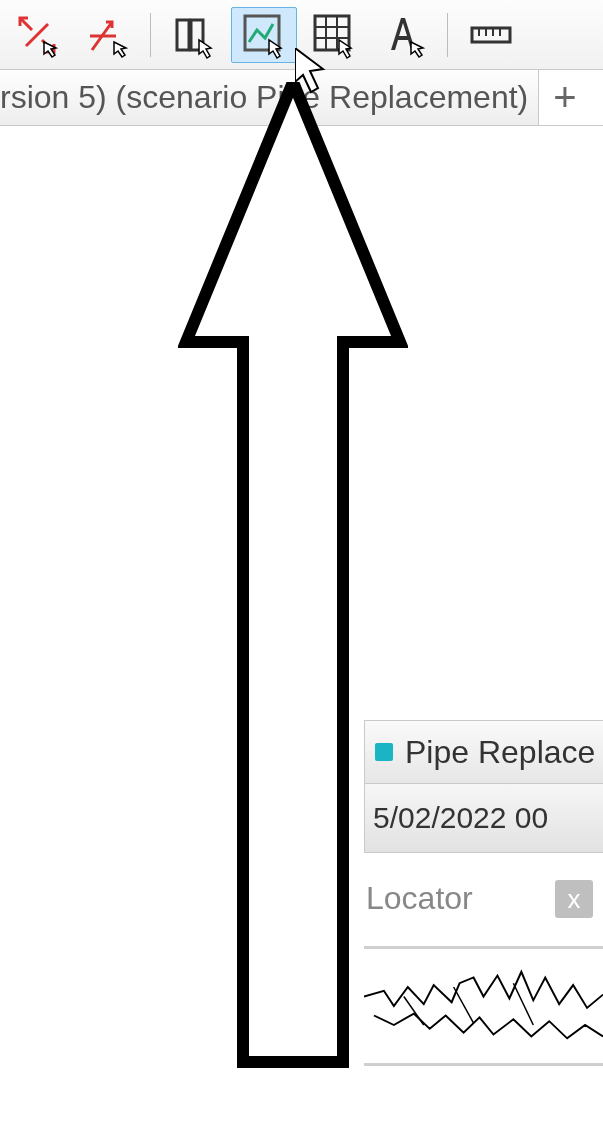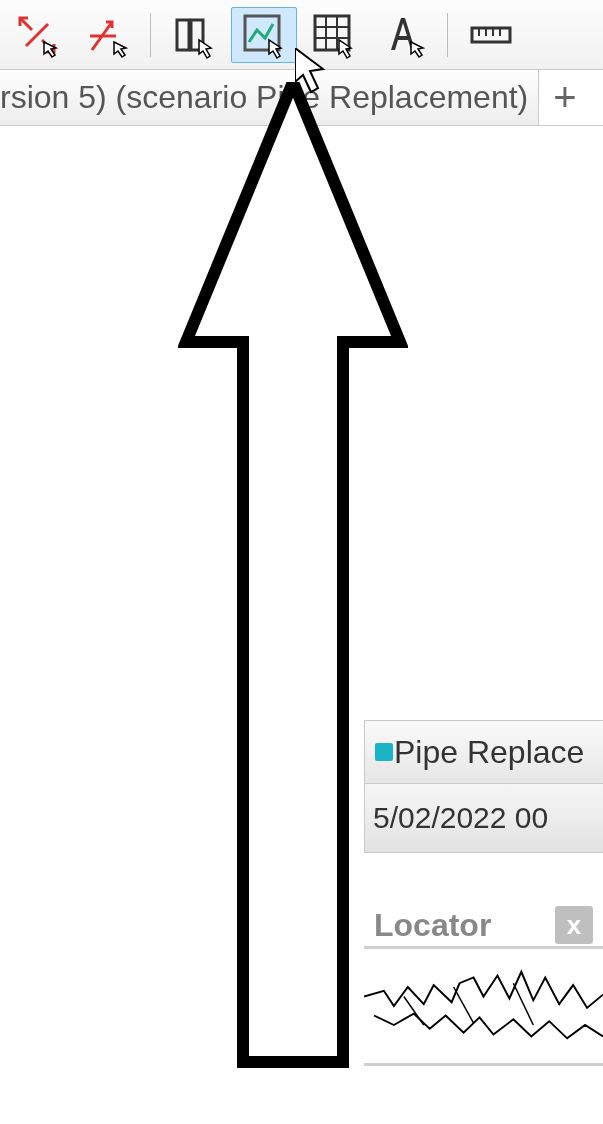--- a/index.html
+++ b/index.html
@@ -86,21 +86,21 @@
 
     
     .panel-title {
       position: absolute;
       left: 364px;
       top: 720px;
       right: 0;
       height: 64px;
       display: flex;
       align-items: center;
-      gap: 1px;
+      gap: 12px;
       background: linear-gradient(#fafafa, #e6e6e6);
       border: 1px solid #c9c9c9;
       border-right: 0;
       padding-left: 10px;
       font-size: 32px;
       color: #333;
       overflow: hidden;
     }
     .panel-title .doc-glyph {
       width: 18px; height: 18px; background: #1bb4c4; border-radius: 2px;
@@ -119,31 +119,30 @@
       border-right: 0;
       border-top: 0;
       padding-left: 8px;
       font-size: 30px;
       color: #333;
       overflow: hidden;
     }
 
     .locator-head {
       position: absolute;
-      left: 364px;
+      left: 356px;
       top: 880px;
       right: 0;
       height: 64px;
       display: flex;
-      align-items: flex-end;
+      align-items: flex-start;
       justify-content: space-between;
       padding: 0 10px;
       font-size: 32px;
       color: #888;
-      font-weight: bold;
     }
     .close-box {
       width: 38px; height: 38px;
       background: #bfbfbf;
       color: #fff;
       display: inline-flex;
       align-items: center; justify-content: center;
       font-size: 26px;
       border-radius: 3px;
       cursor: pointer;

